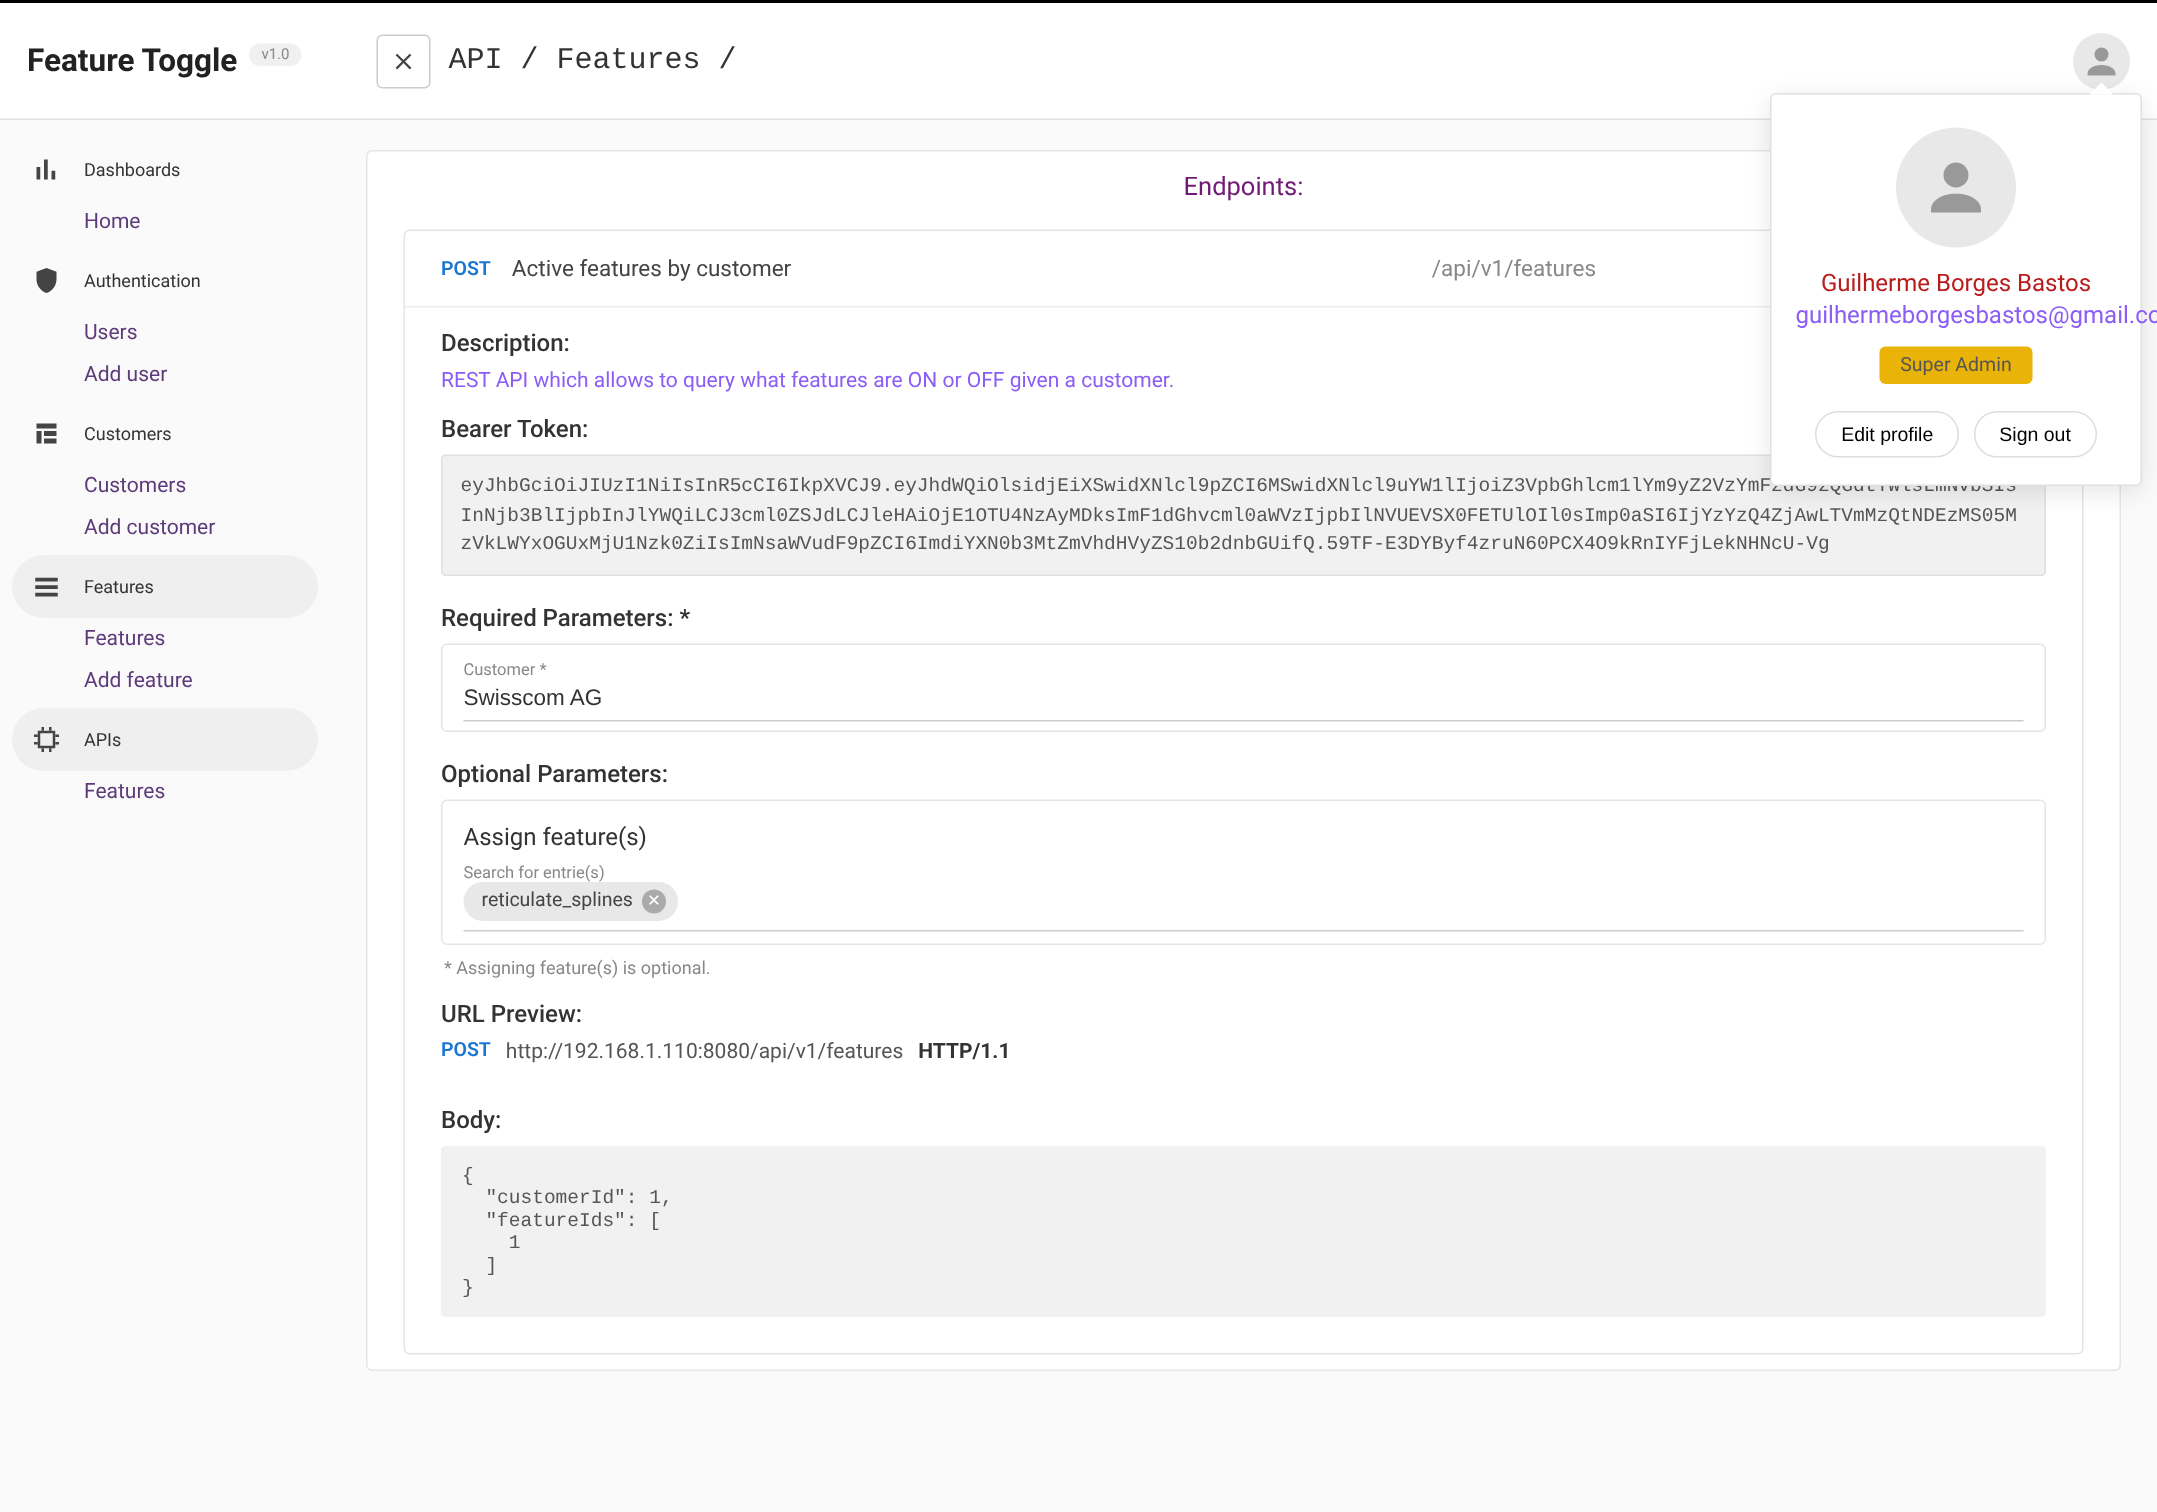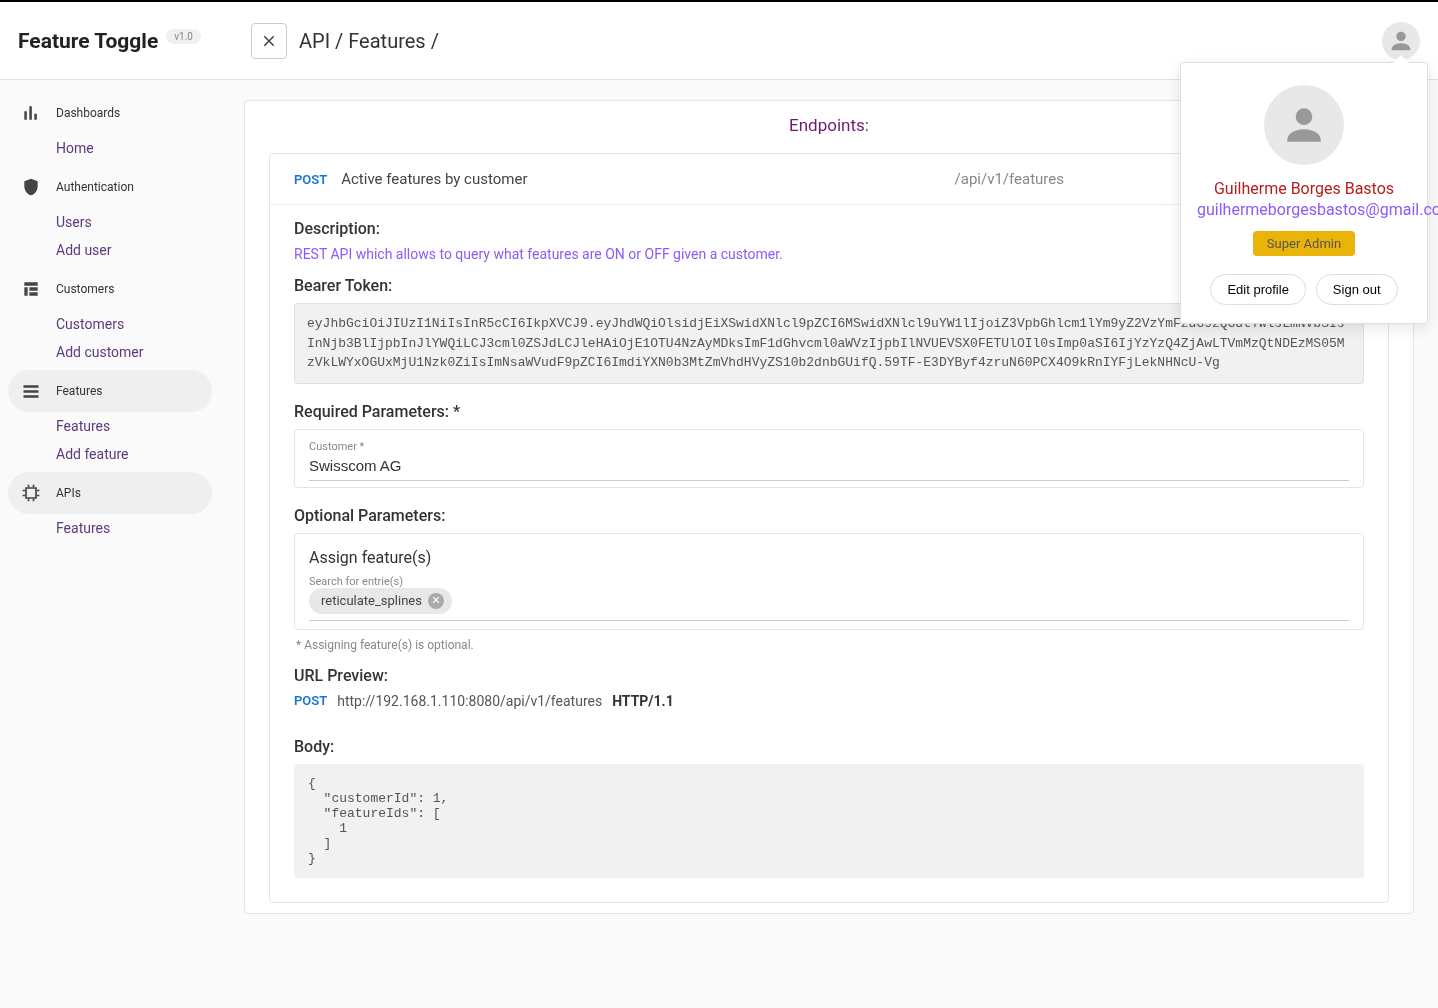--- a/index.html
+++ b/index.html
@@ -3,21 +3,21 @@
 <meta charset="utf-8">
 <style>
 * { box-sizing: border-box; margin: 0; padding: 0; }
 body { font-family: -apple-system, BlinkMacSystemFont, "Segoe UI", Roboto, Helvetica, Arial, sans-serif; font-size: 14px; color: #333; background: #fafafa; }
 .topbar { height: 80px; border-bottom: 1px solid #e0e0e0; background: #fff; display: flex; align-items: center; padding: 0 18px; position: relative; border-top: 2px solid #000;}
 .app-title { font-size: 21px; font-weight: 700; color: #222; }
 .version-badge { font-size: 10px; color: #888; background: #f0f0f0; border-radius: 10px; padding: 2px 8px; margin-left: 8px; position: relative; top:-4px;}
 .tab-area { display: flex; align-items: center; margin-left: 50px; }
 .close-btn { width: 36px; height: 36px; border: 1px solid #ccc; border-radius: 4px; display: flex; align-items: center; justify-content: center; cursor: pointer; background:#fff; margin-right: 12px;}
 .close-btn svg { width: 18px; height: 18px; }
-.breadcrumb { font-size: 20px; color: #333; }
+.breadcrumb { font-size: 20px; color: #333; font-family: Liberation Mono, monospace; }
 .avatar-btn { width: 38px; height: 38px; border-radius: 50%; background: #e8e8e8; display: flex; align-items: center; justify-content: center; margin-left: auto; cursor: pointer; }
 .avatar-btn svg { width: 28px; height: 28px; fill: #999; }
 .layout { display: flex; }
 .sidebar { width: 220px; padding: 12px 8px; }
 .nav-group { margin-bottom: 4px; }
 .nav-header { display: flex; align-items: center; padding: 10px 12px; border-radius: 22px; cursor: pointer; color: #333; font-size: 12px;}
 .nav-header.active { background: #efefef; }
 .nav-icon { width: 22px; height: 22px; margin-right: 14px; display:flex; align-items:center; justify-content:center;}
 .nav-icon svg { width: 20px; height: 20px; fill: #444; }
 .nav-sub { padding: 6px 0 6px 48px; font-size: 14px; color: #5d3a7a; cursor: pointer; }

